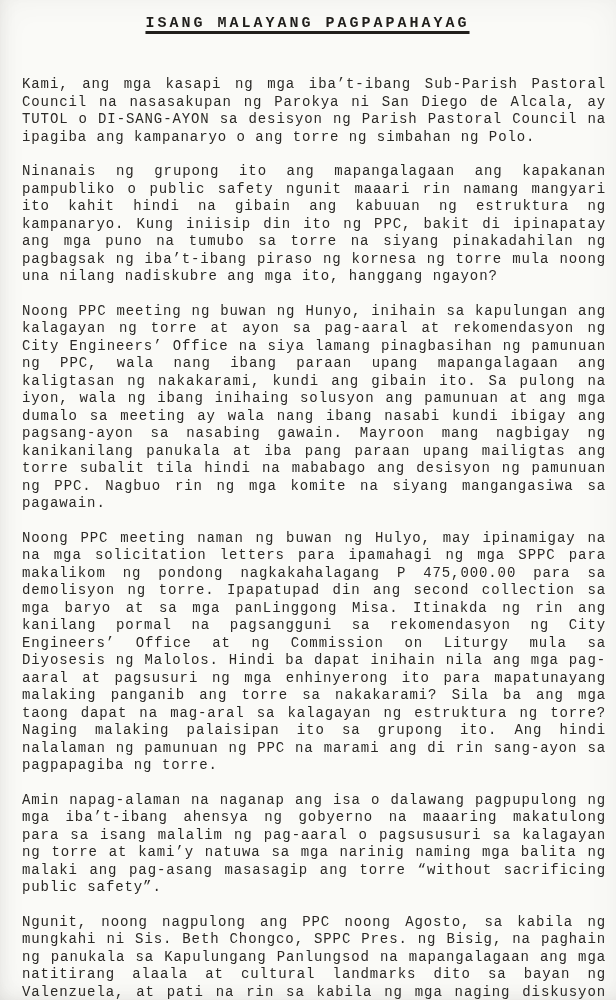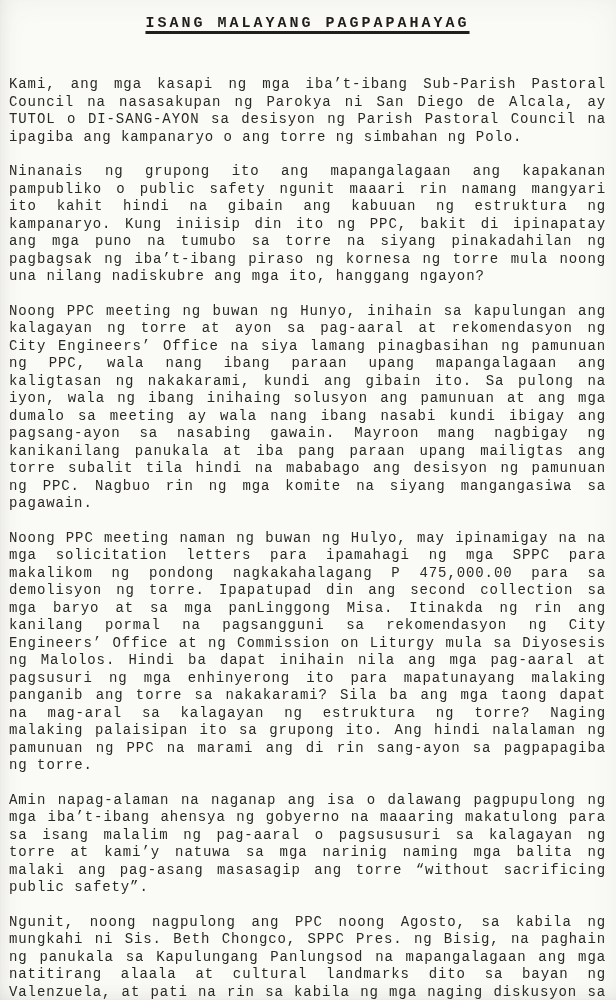--- a/index.html
+++ b/index.html
@@ -36,21 +36,21 @@
     margin: 2px 0 44px 0;
     white-space: nowrap;
   }
 
   .doc-body p {
     font-size: 14px;
     line-height: 17.5px;
     letter-spacing: 0.9px;
     word-spacing: 0.2px;
     text-align: justify;
-    margin: 0 0 17px 0;
+    margin: 0 0 17px 13px;
     -webkit-font-smoothing: antialiased;
   }
 </style>
 </head>
 <body>
 
 <div class="page">
   <h1 class="title">ISANG MALAYANG PAGPAPAHAYAG</h1>
 
   <div class="doc-body">

